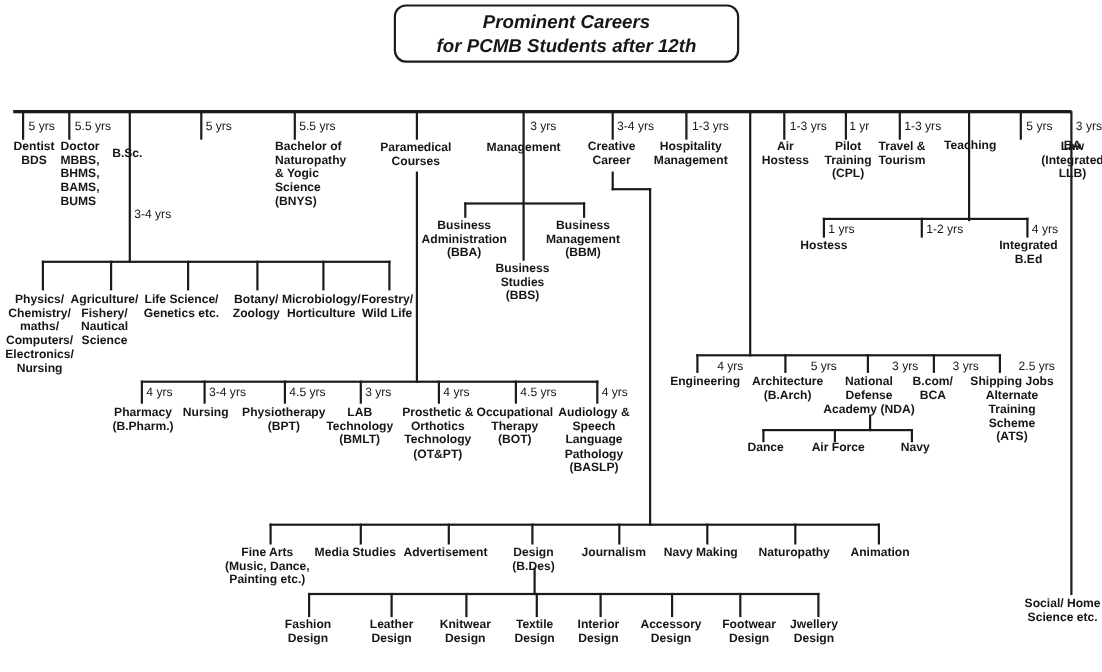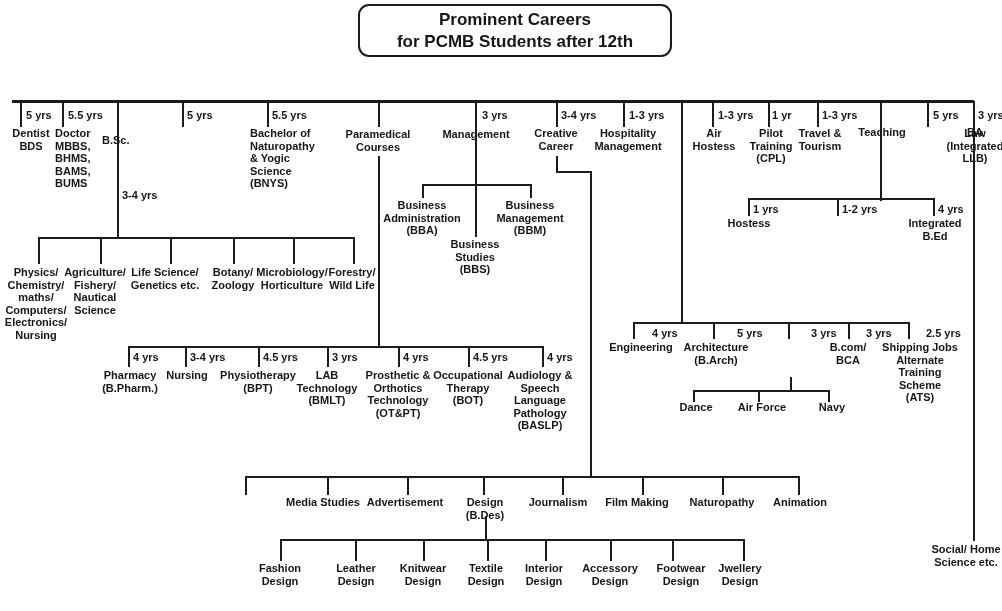--- a/index.html
+++ b/index.html
@@ -1,25 +1,25 @@
 <!DOCTYPE html>
 <html><head>
 <meta charset="utf-8">
 <style>
   html,body{margin:0;padding:0;background:#fff;}
   #canvas{position:relative;width:1002px;height:611px;background:#fff;overflow:hidden;
           font-family:"Liberation Sans",sans-serif;color:#161616;}
   .lb{position:absolute;font-weight:bold;font-size:11px;line-height:12.5px;
       white-space:pre-line;text-align:center;transform:translateX(-50%);width:max-content;}
   .la{text-align:left;transform:none;}
-  .dur{position:absolute;font-weight:bold;font-size:11px;line-height:12px;white-space:nowrap;width:max-content;}
+  .dur{position:absolute;font-weight:normal;font-size:11px;line-height:12px;white-space:nowrap;width:max-content;}
   .ln{position:absolute;background:#1b1b1b;}
   #titlebox{position:absolute;left:358px;top:4px;width:310px;height:49px;border:2.5px solid #1b1b1b;
             border-radius:11px;display:flex;align-items:center;justify-content:center;background:#fff;}
-  #titlebox .t{font-weight:bold;font-size:17px;line-height:22px;text-align:center;white-space:pre-line;}
+  #titlebox .t{font-weight:bold;font-size:17px;line-height:22px;text-align:center;white-space:pre-line;font-style:italic;}
 </style>
 </head>
 <body>
 
 <div id="canvas">
 
   <div id="titlebox">
     <div class="t">Prominent Careers
 for PCMB Students after 12th</div>
   </div>
@@ -136,38 +136,44 @@
 B.Ed</div>
 
   <div class="dur" style="left:652px;top:327px">4 yrs</div>
   <div class="dur" style="left:737px;top:327px">5 yrs</div>
   <div class="dur" style="left:811px;top:327px">3 yrs</div>
   <div class="dur" style="left:866px;top:327px">3 yrs</div>
   <div class="dur" style="left:926px;top:327px">2.5 yrs</div>
   <div class="lb" style="left:641px;top:341px">Engineering</div>
   <div class="lb" style="left:716px;top:341px">Architecture
 (B.Arch)</div>
+  <div class="lb" style="left:790px;top:341px">National
+Defense
+Academy (NDA)</div>
   <div class="lb" style="left:848px;top:341px">B.com/
 BCA</div>
   <div class="lb" style="left:920px;top:341px">Shipping Jobs
 Alternate
 Training
 Scheme
 (ATS)</div>
 
   <div class="lb" style="left:696px;top:401px">Dance</div>
   <div class="lb" style="left:762px;top:401px">Air Force</div>
   <div class="lb" style="left:832px;top:401px">Navy</div>
 
+  <div class="lb" style="left:243px;top:496px">Fine Arts
+(Music, Dance,
+Painting etc.)</div>
   <div class="lb" style="left:323px;top:496px">Media Studies</div>
   <div class="lb" style="left:405px;top:496px">Advertisement</div>
   <div class="lb" style="left:485px;top:496px">Design
 (B.Des)</div>
   <div class="lb" style="left:558px;top:496px">Journalism</div>
-  <div class="lb" style="left:637px;top:496px">Film Making</div>
+  <div class="lb" style="left:637px;top:496px">Navy Making</div>
   <div class="lb" style="left:722px;top:496px">Naturopathy</div>
   <div class="lb" style="left:800px;top:496px">Animation</div>
 
   <div class="lb" style="left:280px;top:562px">Fashion
 Design</div>
   <div class="lb" style="left:356px;top:562px">Leather
 Design</div>
   <div class="lb" style="left:423px;top:562px">Knitwear
 Design</div>
   <div class="lb" style="left:486px;top:562px">Textile

